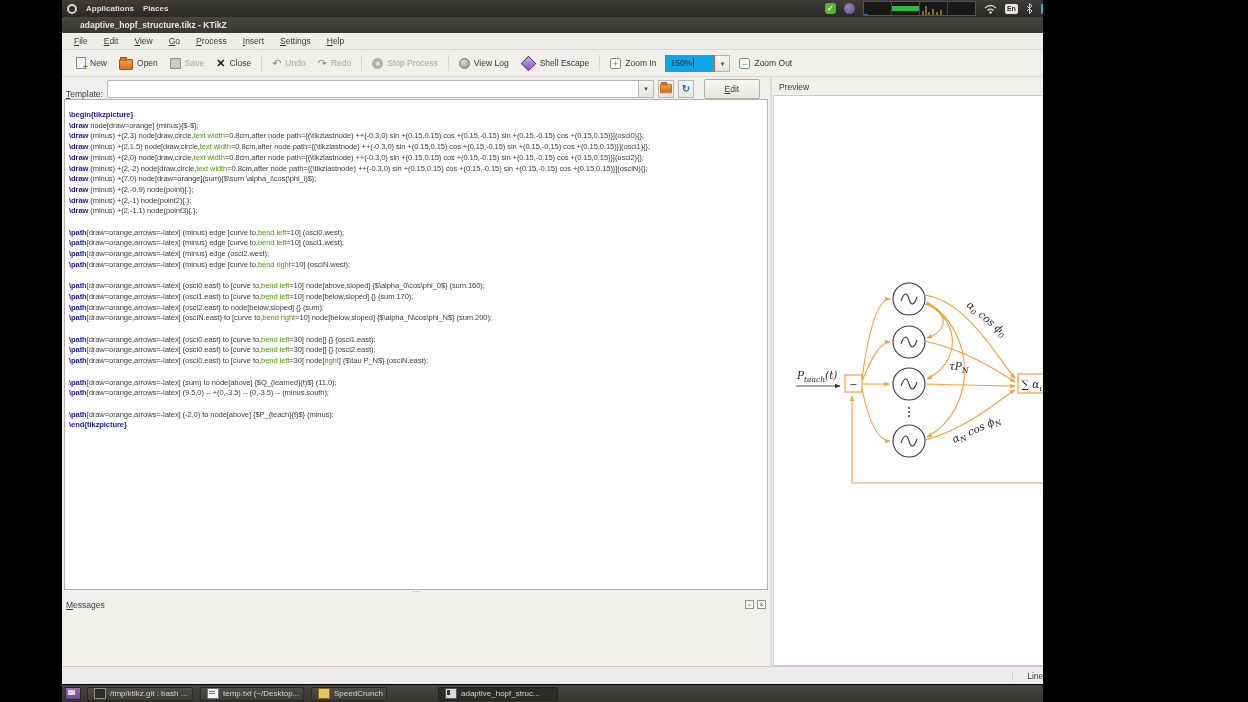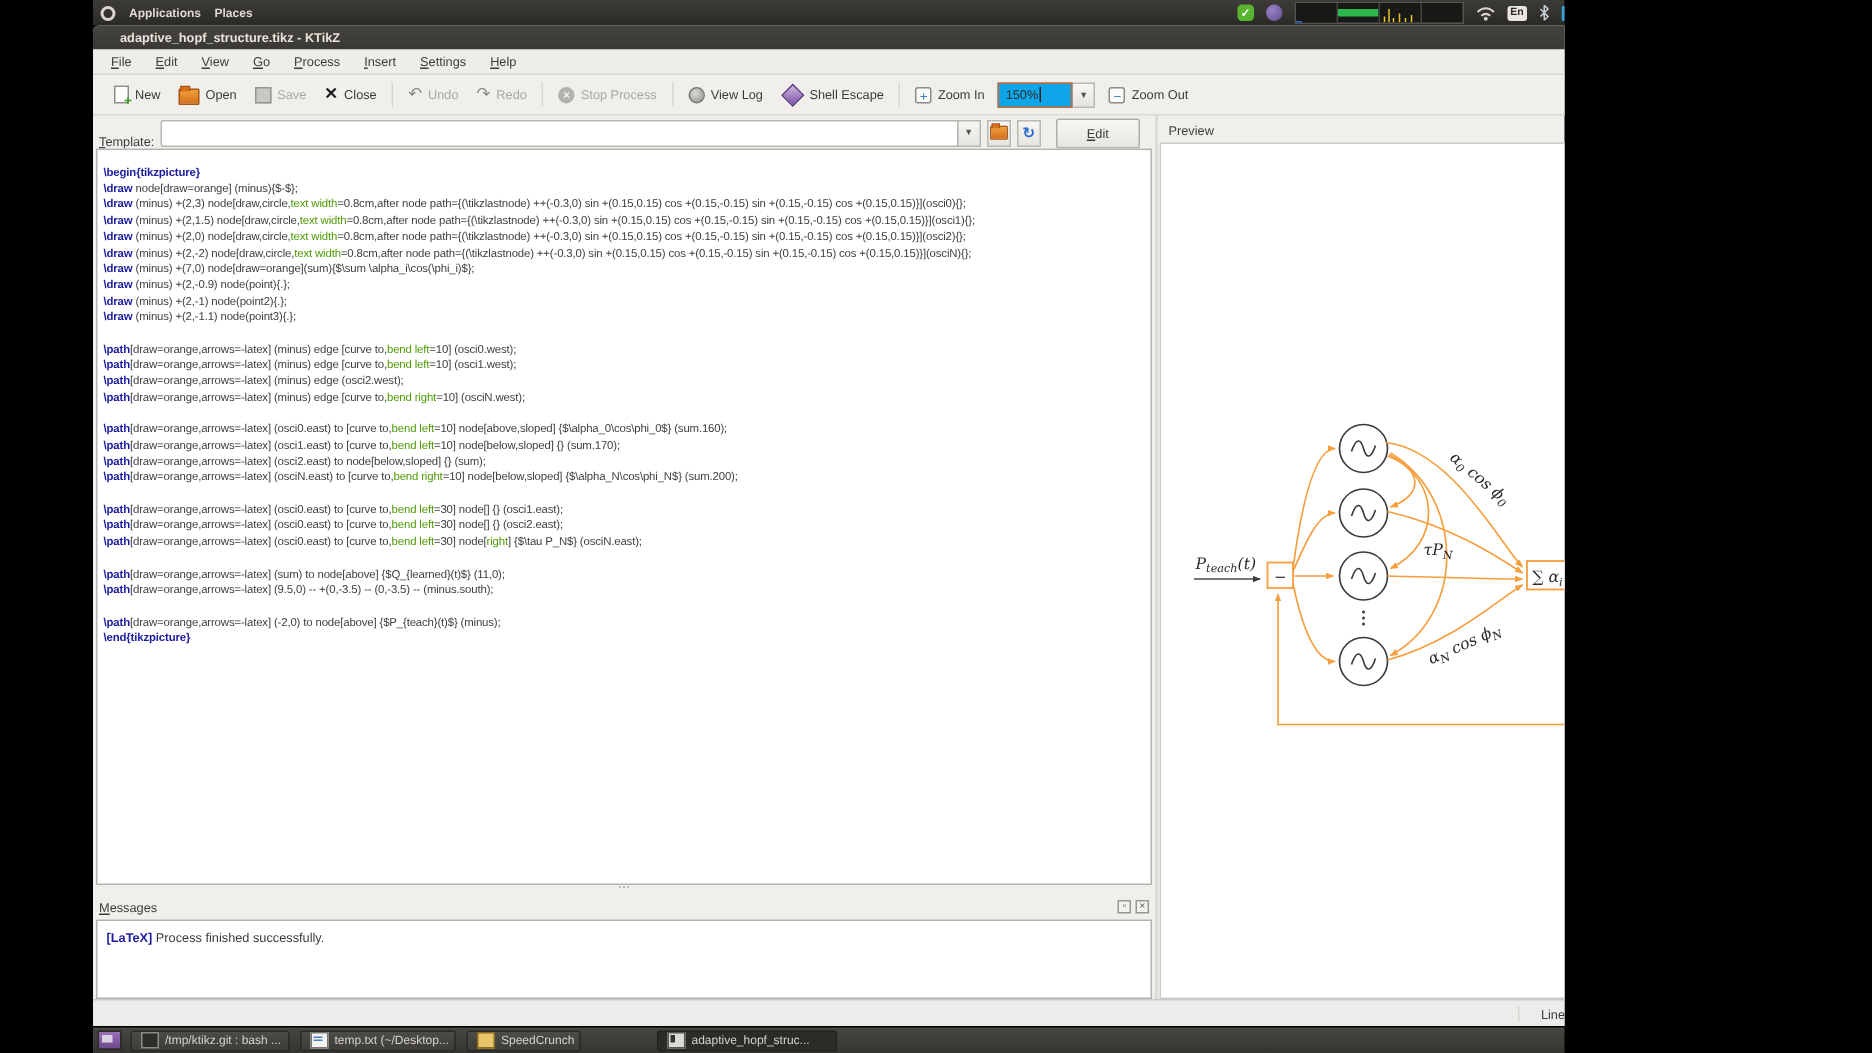--- a/index.html
+++ b/index.html
@@ -319,23 +319,20 @@
 
     <div class="hsplit">⋯</div>
 
     <div class="msg-header">
       <span class="msg-title">Messages</span>
       <span class="panel-icons">
         <span class="sq-btn">▫</span>
         <span class="sq-btn">×</span>
       </span>
     </div>
-    <div class="msg-body">
-      <b>[LaTeX]</b><span> Process finished successfully.</span>
-    </div>
 
     <div class="vsplit"></div>
     <div class="preview-header">
       <span class="preview-title">Preview</span>
       <span class="panel-icons">
         <span class="sq-btn">▫</span>
         <span class="sq-btn">×</span>
       </span>
     </div>
     <div class="preview-body">

